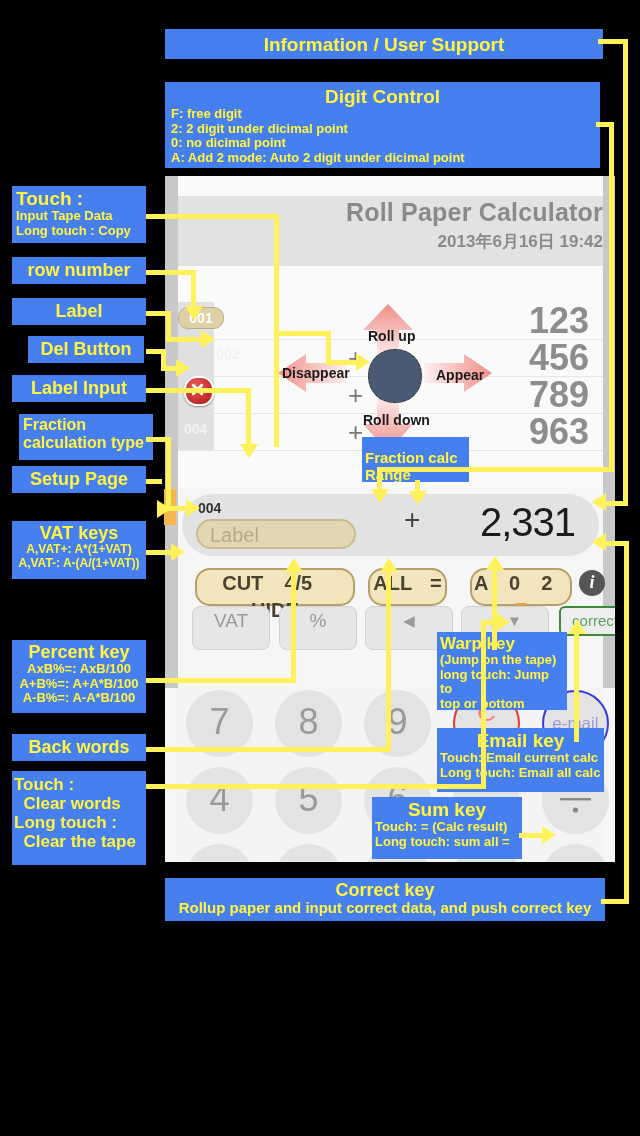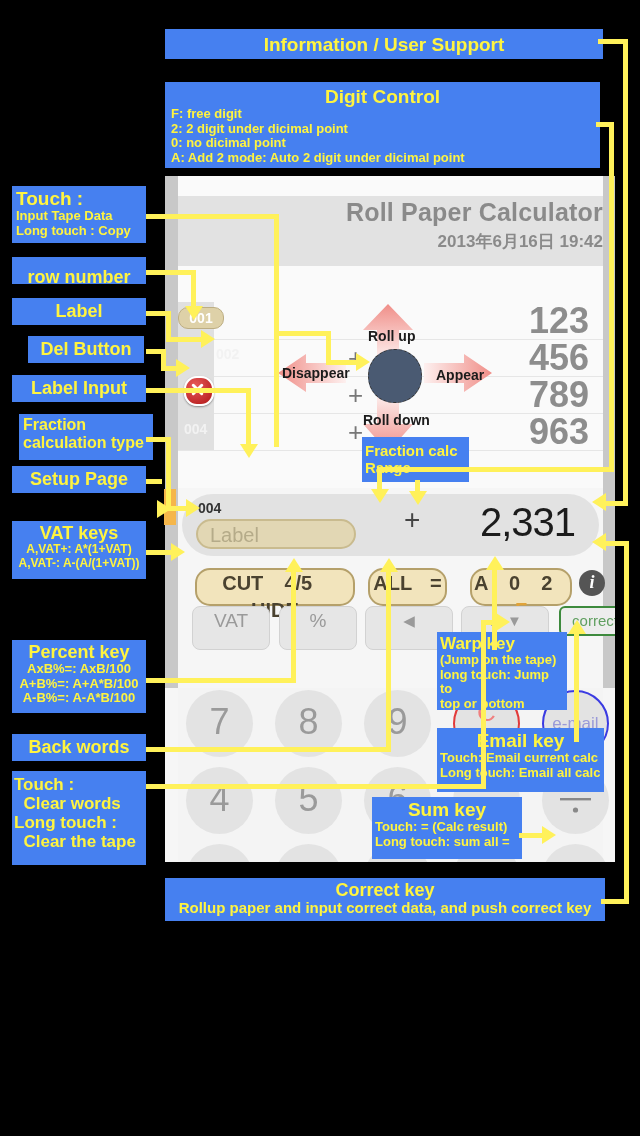--- a/index.html
+++ b/index.html
@@ -103,21 +103,21 @@
   <div class="sub" style="font-size:13px;">A: Add 2 mode: Auto 2 digit under dicimal point</div>
 </div>
 
 <div class="cal" style="left:12px;top:186px;width:134px;height:57px;padding:2px 4px;">
   <div class="ttl" style="font-size:19px;text-align:left;">Touch :</div>
   <div class="sub" style="font-size:13px;">Input Tape Data</div>
   <div class="sub" style="font-size:13px;">Long touch : Copy</div>
 </div>
 
 <div class="cal" style="left:12px;top:257px;width:134px;height:27px;">
-  <div class="ttl" style="font-size:18px;padding-top:10px;">row number</div>
+  <div class="ttl" style="font-size:18px;padding-top:3px;">row number</div>
 </div>
 
 <div class="cal" style="left:12px;top:298px;width:134px;height:27px;">
   <div class="ttl" style="font-size:18px;padding-top:3px;">Label</div>
 </div>
 
 <div class="cal" style="left:28px;top:336px;width:116px;height:27px;">
   <div class="ttl" style="font-size:18px;padding-top:3px;">Del Button</div>
 </div>
 
@@ -305,21 +305,21 @@
 
     <div class="rkey num" style="left:8px;top:156px;width:67px;height:67px;line-height:64px;">1</div>
     <div class="rkey num" style="left:97px;top:156px;width:67px;height:67px;line-height:64px;">2</div>
     <div class="rkey num" style="left:186px;top:156px;width:67px;height:67px;line-height:64px;">3</div>
     <div class="rkey" style="left:275px;top:156px;width:67px;height:67px;"></div>
     <div class="rkey" style="left:364px;top:156px;width:67px;height:67px;"></div>
 
   </div>
 </div>
 
-<div class="cal" style="left:362px;top:437px;width:107px;height:45px;padding:6px 3px;">
+<div class="cal" style="left:362px;top:437px;width:107px;height:45px;padding:13px 3px;">
   <div class="sub" style="font-size:15px;">Fraction calc</div>
   <div class="sub" style="font-size:15px;">Range</div>
 </div>
 
 <div class="cal" style="left:437px;top:632px;width:130px;height:78px;padding:2px 3px;">
   <div class="sub" style="font-size:17px;">Warp key</div>
   <div class="sub" style="font-size:13px;">(Jump on the tape)</div>
   <div class="sub" style="font-size:13px;">long touch: Jump to</div>
   <div class="sub" style="font-size:13px;">top or bottom</div>
 </div>

